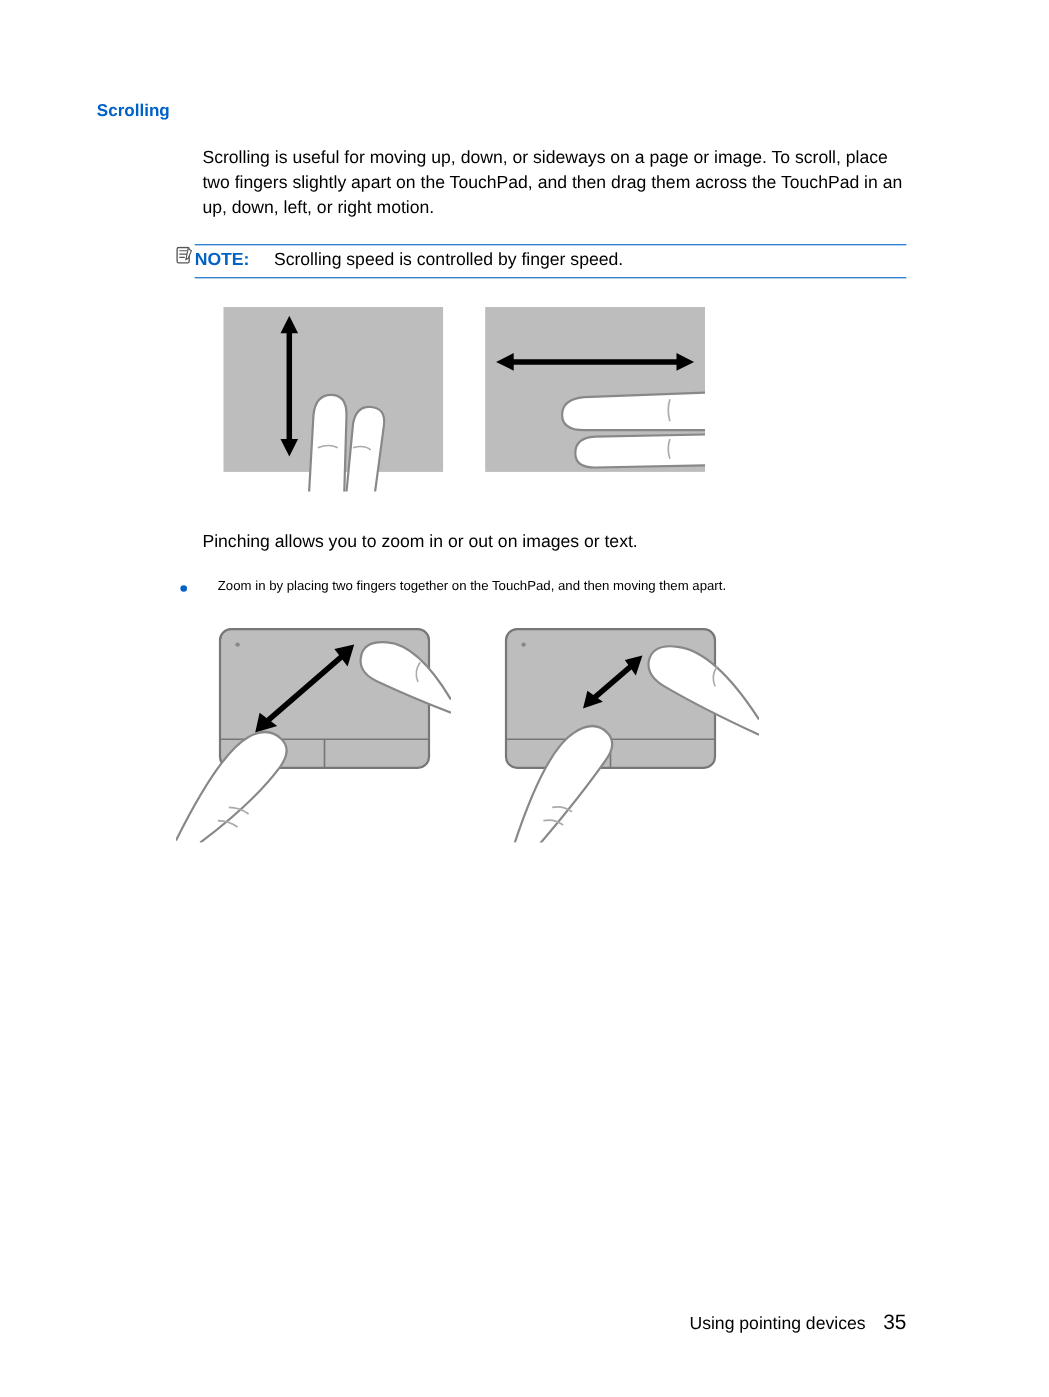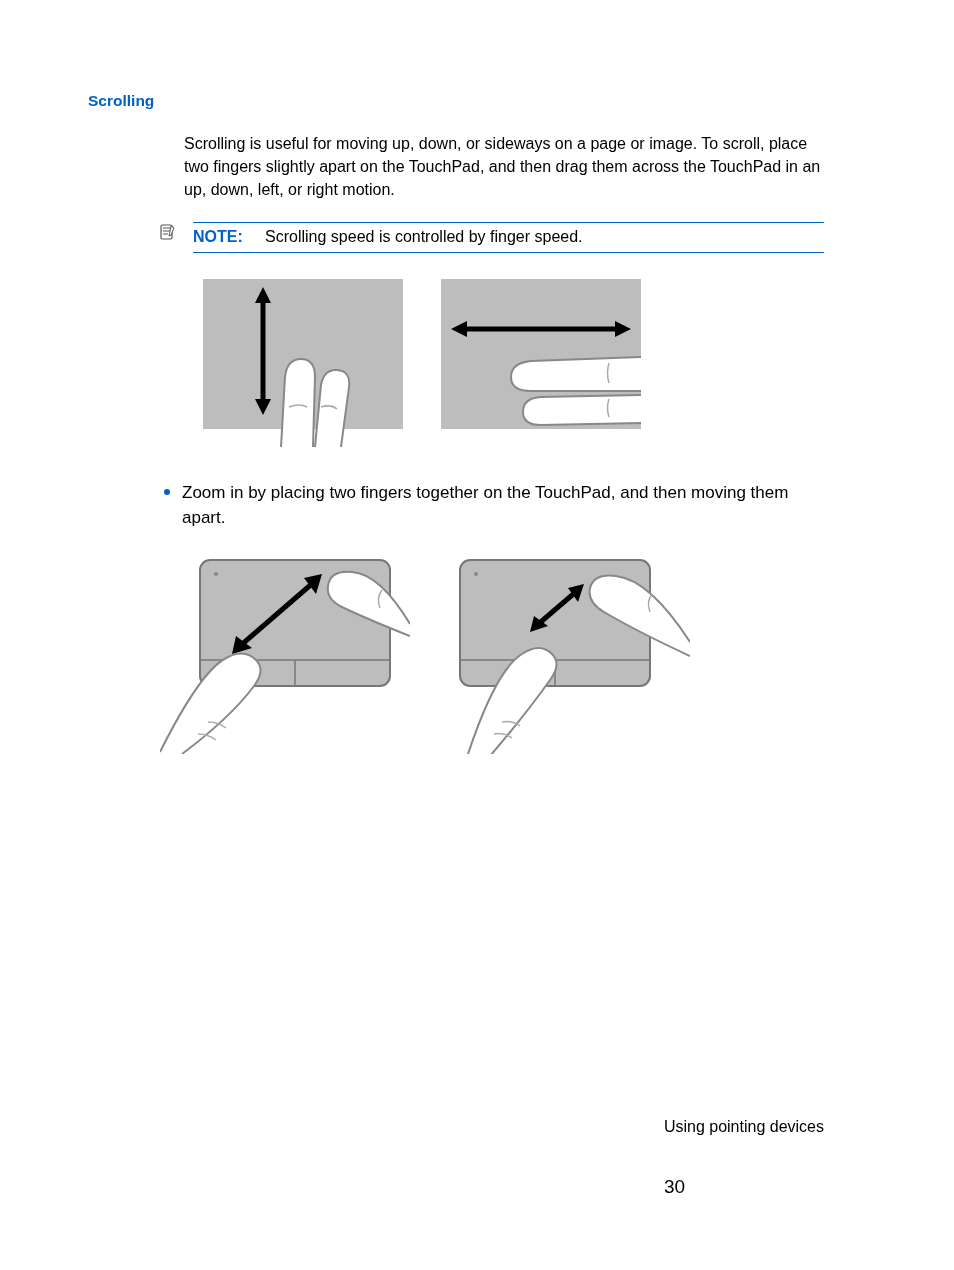--- a/index.html
+++ b/index.html
@@ -1,30 +1,30 @@
 <!DOCTYPE html>
 <html><head>
 <meta charset="utf-8">
 <style>
   * { box-sizing: border-box; margin: 0; padding: 0; }
   html, body { width: 954px; height: 1270px; background: #fff; font-family: Arial, Helvetica, sans-serif; color: #000; }
   .page { position: relative; width: 912px; height: 1270px; padding: 92px 88px 0 88px; }
   .h3 { color: #0061c7; font-weight: bold; font-size: 15.5px; margin-bottom: 22px; }
   .body-text { font-size: 16px; line-height: 1.45; margin-left: 96px; margin-bottom: 20px; }
-  .note-block { display: flex; align-items: flex-start; gap: 17px; margin-left: 72px; margin-bottom: 26px; }
+  .note-block { display: flex; align-items: flex-start; gap: 1px; margin-left: 72px; margin-bottom: 26px; }
   .note-icon { width: 16px; height: 16px; flex: none; margin-top: 2px; }
   .note-content { flex: 1; border-top: 1px solid #0061c7; border-bottom: 1px solid #0061c7; padding: 3px 0 4px 0; font-size: 16px; line-height: 1.4; }
   .note-label { color: #0061c7; font-weight: bold; }
   .illus-row { display: flex; gap: 38px; margin-left: 115px; margin-bottom: 34px; }
   .illus { width: 200px; height: 168px; position: relative; }
   .illus svg { width: 100%; height: 100%; }
   .bullet-list { margin-left: 72px; margin-bottom: 24px; }
-  .bullet-item { display: flex; align-items: flex-start; gap: 12px; font-size: 17px; line-height: 1.45; margin-bottom: 14px; }
+  .bullet-item { display: flex; align-items: flex-start; gap: 28px; font-size: 12px; line-height: 1.45; margin-bottom: 14px; }
   .bullet-dot { width: 6px; height: 6px; border-radius: 50%; background: #0061c7; flex: none; margin-top: 8px; margin-left: 4px; }
-  .footer { position: absolute; bottom: 72px; right: 88px; font-size: 16px; display: flex; align-items: baseline; gap: 40px; flex-direction: column; }
+  .footer { position: absolute; bottom: 56px; right: 88px; font-size: 16px; display: flex; align-items: baseline; gap: 16px; }
   .footer .pg { font-size: 19px; }
 </style>
 </head>
 <body>
 
 <div class="page">
 
   <div class="h3">Scrolling</div>
 
   <p class="body-text">Scrolling is useful for moving up, down, or sideways on a page or image. To scroll, place two fingers slightly apart on the TouchPad, and then drag them across the TouchPad in an up, down, left, or right motion.</p>
@@ -67,20 +67,21 @@
         <polygon points="190,50 174,42 174,58" fill="#000"></polygon>
 
         <path d="M200 78 l-110 4 q-20 2 -20 16 q0 14 20 14 l110 0" fill="#fff" stroke="#888" stroke-width="2"></path>
         <path d="M200 116 l-100 2 q-18 1 -18 15 q0 13 18 13 l100 -2" fill="#fff" stroke="#888" stroke-width="2"></path>
         <path d="M168 84 q-3 10 0 20 M168 120 q-3 9 0 18" stroke="#aaa" stroke-width="1.5" fill="none"></path>
       </svg>
     </div>
   </div>
 
 
+  <p class="body-text">Pinching allows you to zoom in or out on images or text.</p>
 
   <div class="bullet-list">
     <div class="bullet-item">
       <span class="bullet-dot"></span>
       <span>Zoom in by placing two fingers together on the TouchPad, and then moving them apart.</span>
     </div>
   </div>
 
   <div class="illus-row" style="margin-left:72px; gap:30px;">
 
@@ -119,16 +120,16 @@
         <path d="M212 40 q-6 8 -2 18" stroke="#aaa" stroke-width="1.5" fill="none"></path>
 
         <path d="M28 200 q28 -84 54 -100 q18 -12 30 0 q10 10 -2 26 q-24 34 -60 76" fill="#fff" stroke="#888" stroke-width="2"></path>
         <path d="M62 168 q10 -2 18 4 M54 180 q10 -2 18 4" stroke="#aaa" stroke-width="1.5" fill="none"></path>
       </svg>
     </div>
   </div>
 
   <div class="footer">
     <span>Using pointing devices</span>
-    <span class="pg">30</span>
+    <span class="pg">35</span>
   </div>
 
 </div>
 
 </body></html>

